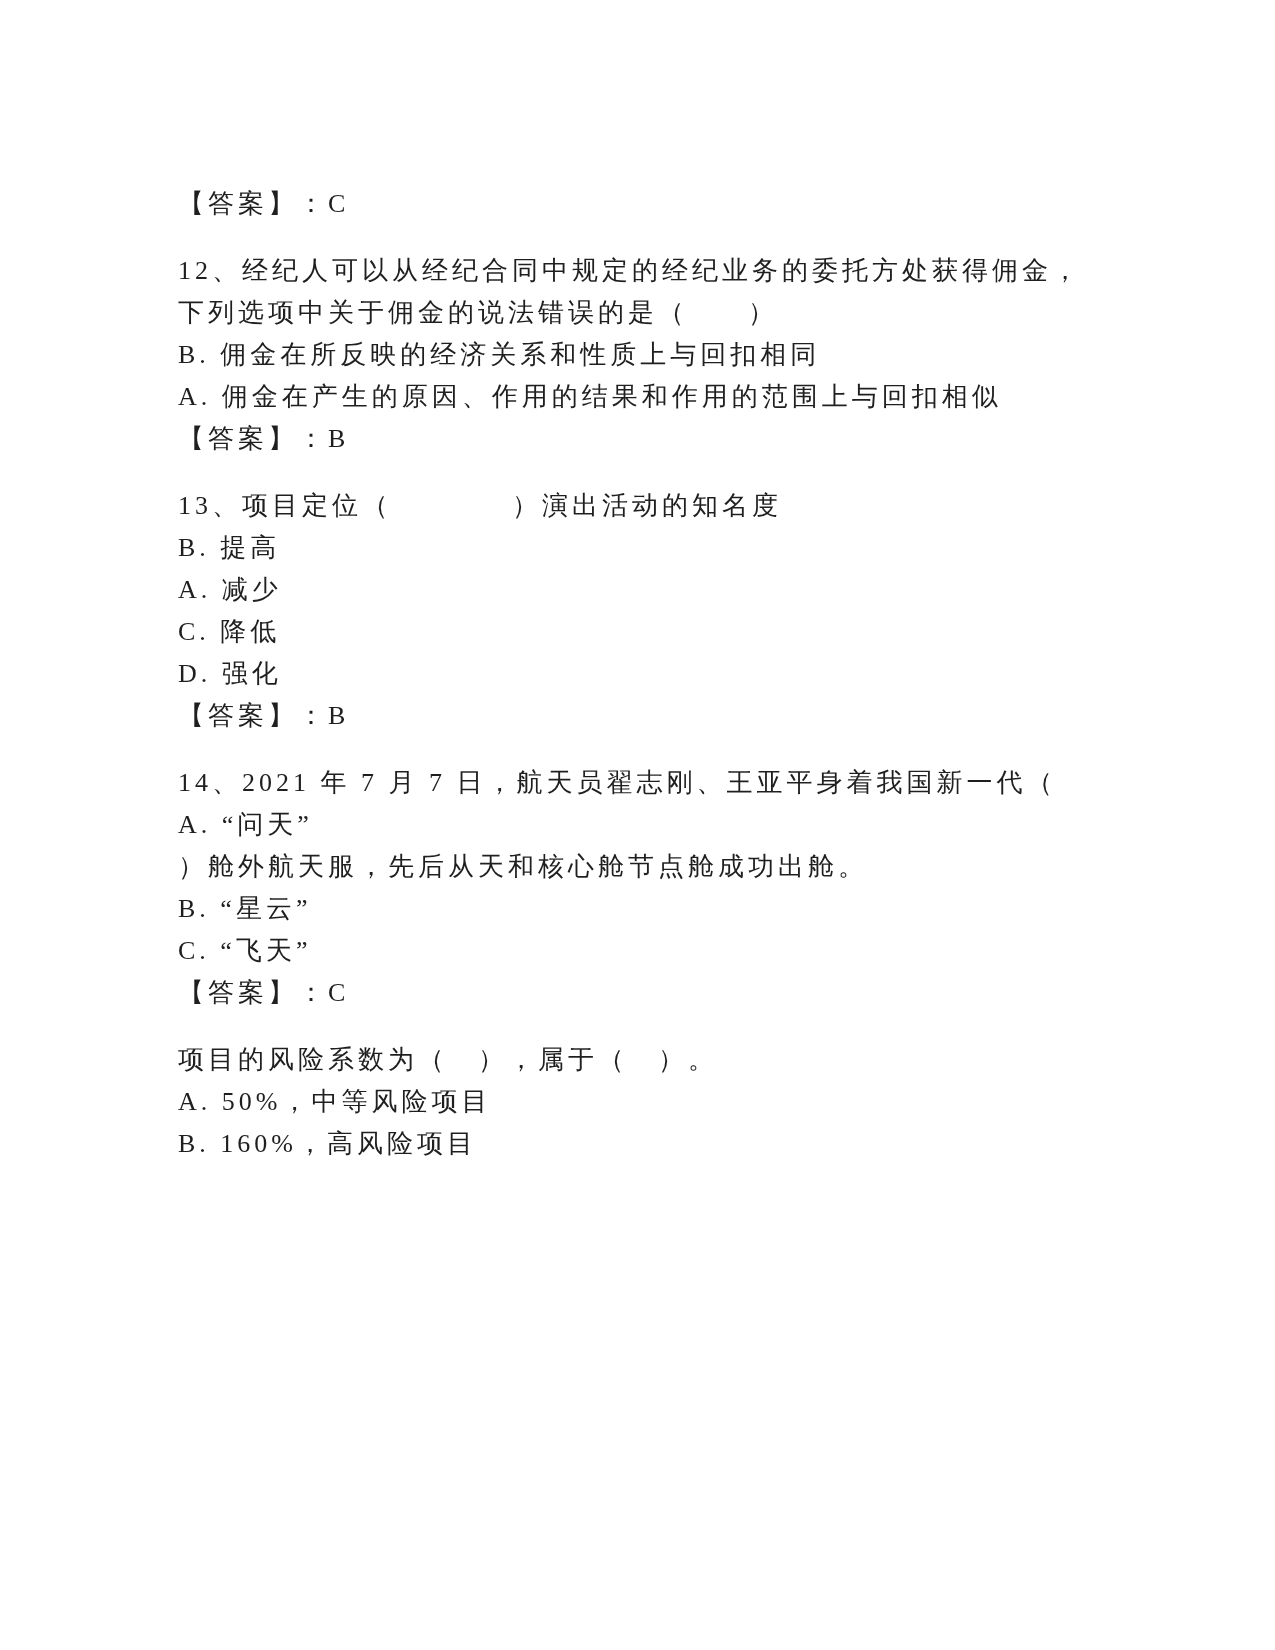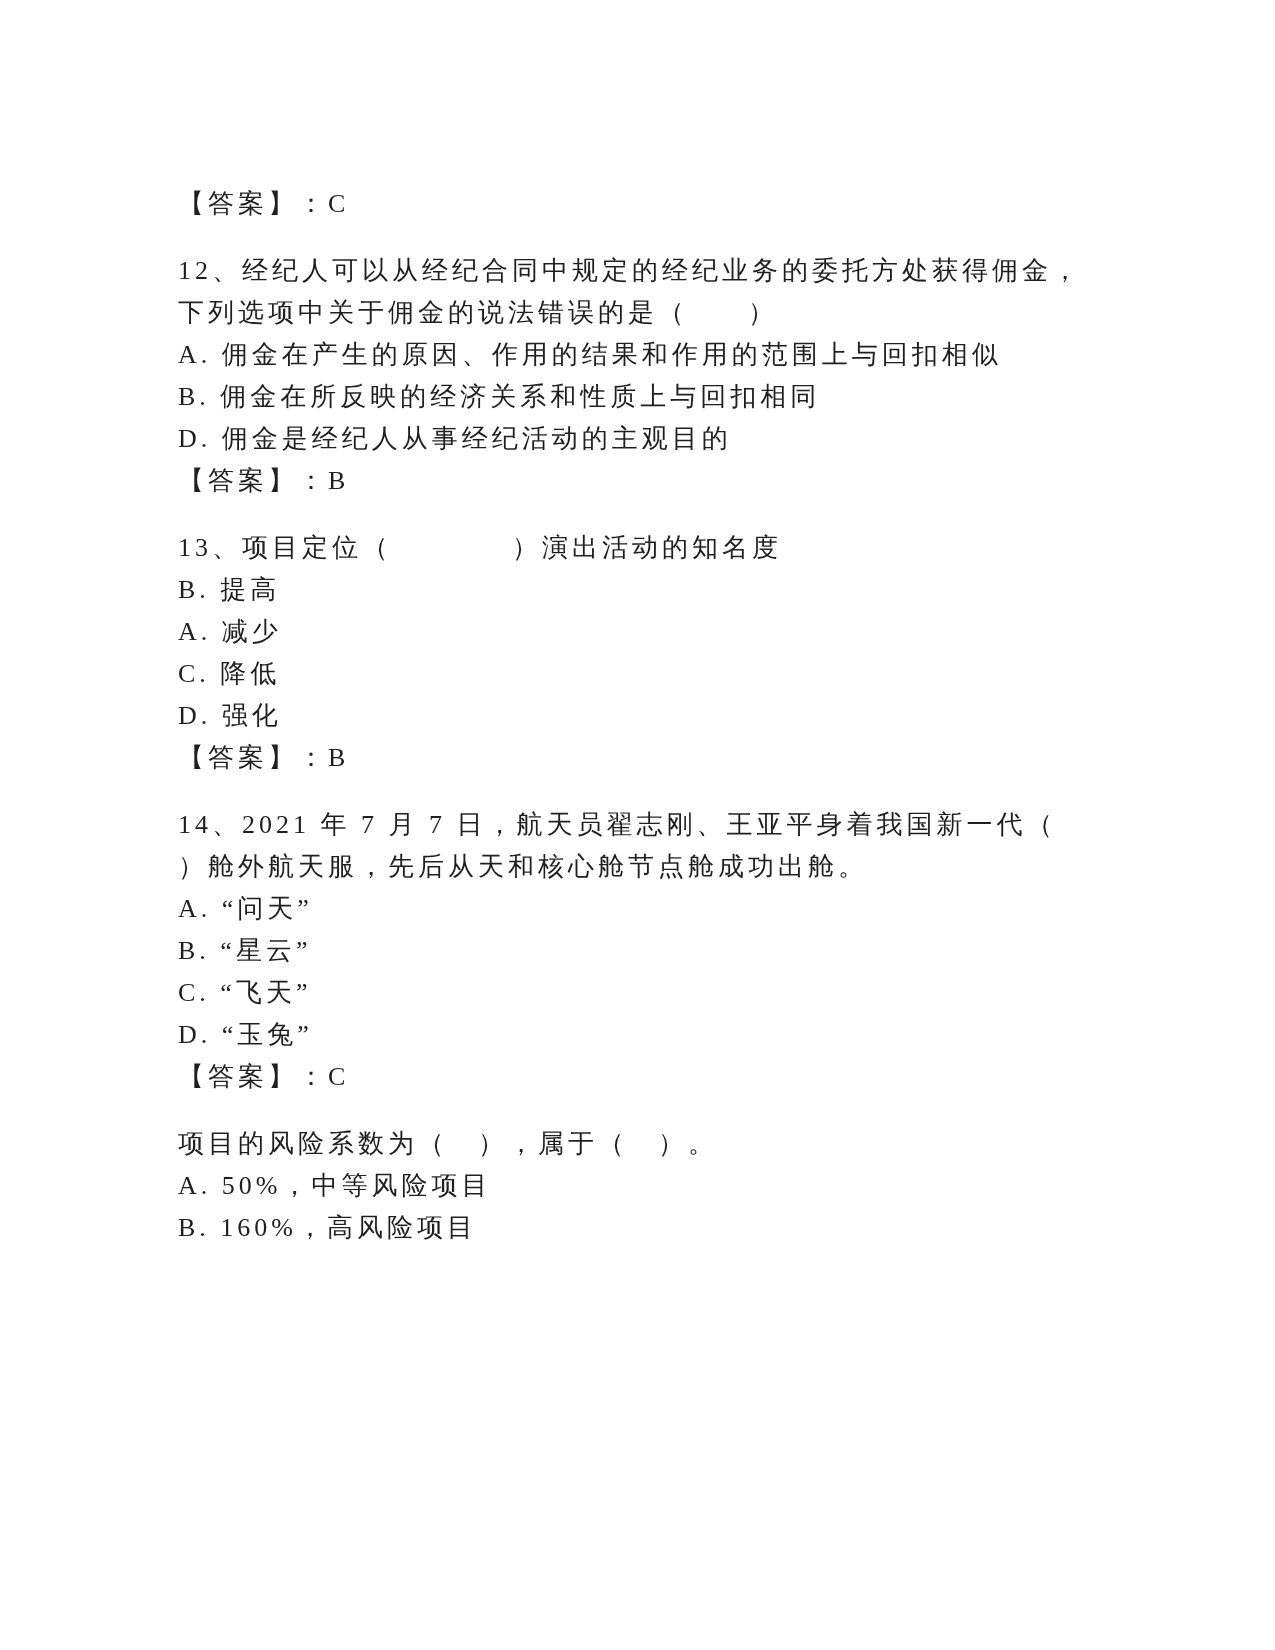--- a/index.html
+++ b/index.html
@@ -46,44 +46,42 @@
 </head>
 <body>
 
 <div class="page">
 
   <div class="line answer-line">【答案】：C</div>
 
   <div class="question-block">
     <div class="line">12、经纪人可以从经纪合同中规定的经纪业务的委托方处获得佣金，</div>
     <div class="line">下列选项中关于佣金的说法错误的是（　　）</div>
+    <div class="line">B. 佣金在所反映的经济关系和性质上与回扣相同</div>
     <div class="line">A. 佣金在产生的原因、作用的结果和作用的范围上与回扣相似</div>
-    <div class="line">B. 佣金在所反映的经济关系和性质上与回扣相同</div>
-    <div class="line">D. 佣金是经纪人从事经纪活动的主观目的</div>
   </div>
 
   <div class="line answer-line">【答案】：B</div>
 
   <div class="question-block">
     <div class="line">13、项目定位（　　　　）演出活动的知名度</div>
     <div class="line">B. 提高</div>
     <div class="line">A. 减少</div>
     <div class="line">C. 降低</div>
     <div class="line">D. 强化</div>
   </div>
 
   <div class="line answer-line">【答案】：B</div>
 
   <div class="question-block">
     <div class="line">14、2021 年 7 月 7 日，航天员翟志刚、王亚平身着我国新一代（</div>
+    <div class="line">A. “问天”</div>
     <div class="line">）舱外航天服，先后从天和核心舱节点舱成功出舱。</div>
-    <div class="line">A. “问天”</div>
     <div class="line">B. “星云”</div>
     <div class="line">C. “飞天”</div>
-    <div class="line">D. “玉兔”</div>
   </div>
 
   <div class="line answer-line">【答案】：C</div>
 
   <div class="question-block">
     <div class="line">项目的风险系数为（　），属于（　）。</div>
     <div class="line">A. 50%，中等风险项目</div>
     <div class="line">B. 160%，高风险项目</div>
   </div>
 

